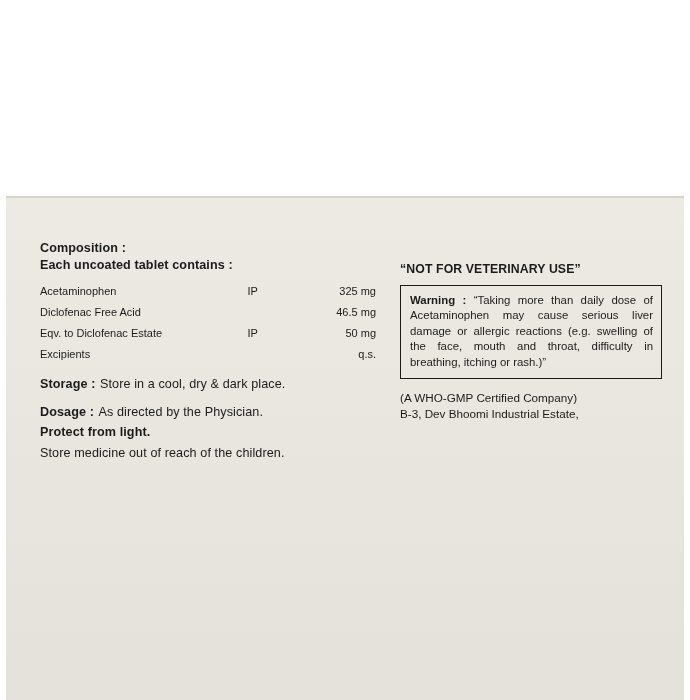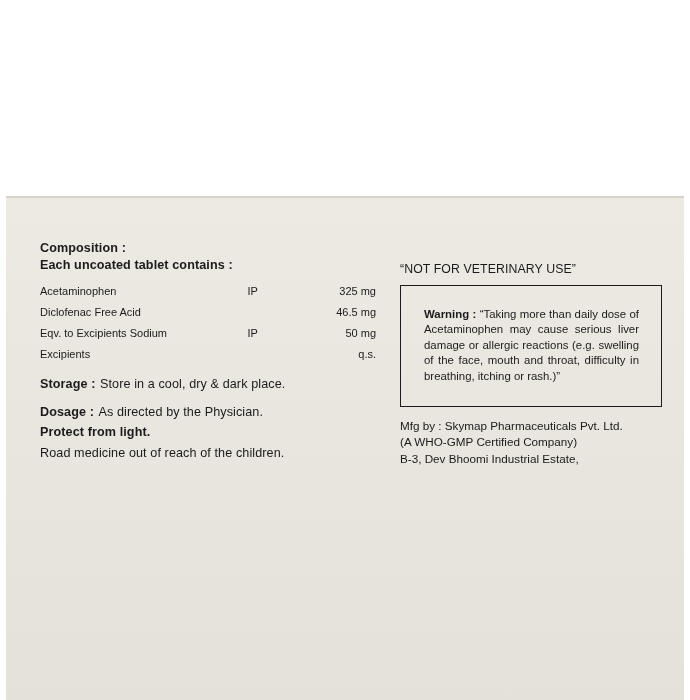--- a/index.html
+++ b/index.html
@@ -99,37 +99,37 @@
   .ing-table td.c-std  { width: 42px; }
   .ing-table td.c-amt  { width: 78px; text-align: right; padding-right: 24px; }
 
   .dose-line { margin-top: 9px; }
   .dose-line .k { font-weight: bold; }
   .dose-line .v { font-weight: normal; }
 
   
   .vet-note {
     font-size: 12.3px;
-    font-weight: normal;
+    font-weight: bold;
     color: #1b1b1b;
     letter-spacing: 0.1px;
     margin-bottom: 9px;
   }
   .warn-box {
     border: 1px solid #1b1b1b;
     padding: 7px 8px 8px 9px;
     box-sizing: border-box;
   }
   .warn-text {
     font-size: 11.4px;
     line-height: 15.4px;
     color: #1b1b1b;
     text-align: justify;
     text-align-last: left;
-    margin: 14px;
+    margin: 0;
   }
   .warn-text .w-head {
     font-weight: bold;
   }
   .mfg {
     margin-top: 11px;
     font-size: 11.7px;
     line-height: 16.4px;
     color: #1b1b1b;
   }
@@ -156,21 +156,21 @@
                 <td class="c-name">Acetaminophen</td>
                 <td class="c-std">IP</td>
                 <td class="c-amt">325 mg</td>
               </tr>
               <tr>
                 <td class="c-name">Diclofenac Free Acid</td>
                 <td class="c-std"></td>
                 <td class="c-amt">46.5 mg</td>
               </tr>
               <tr>
-                <td class="c-name">Eqv. to Excipients  Sodium</td>
+                <td class="c-name">Eqv. to Diclofenac  Estate</td>
                 <td class="c-std">IP</td>
                 <td class="c-amt">50 mg</td>
               </tr>
               <tr>
                 <td class="c-name">Excipients</td>
                 <td class="c-std"></td>
                 <td class="c-amt">q.s.</td>
               </tr>
             </tbody>
           </table>
@@ -180,32 +180,31 @@
             <span class="lbl-bold v">Store in a cool, dry &amp; dark place.</span>
           </div>
 
           <div class="dose-line">
             <span class="lbl-bold k">Dosage :</span>
             <span class="lbl-normal v">As directed by the Physician.</span>
           </div>
 
           <div class="lbl-bold" style="margin-top:3px;">Protect from light.</div>
 
-          <div class="lbl-normal" style="margin-top:4px;">Road medicine out of reach of the children.</div>
+          <div class="lbl-normal" style="margin-top:4px;">Store medicine out of reach of the children.</div>
         </div>
 
         <div class="col-right">
           <div class="vet-note">“NOT FOR VETERINARY USE”</div>
 
           <div class="warn-box">
             <p class="warn-text"><span class="w-head">Warning : </span><span>“Taking more than daily dose of Acetaminophen may cause serious liver damage or allergic reactions (e.g. swelling of the face, mouth and throat, difficulty in breathing, itching or rash.)”</span></p>
           </div>
 
           <div class="mfg">
-            <div>Mfg by : Skymap Pharmaceuticals Pvt. Ltd.</div>
             <div>(A  WHO-GMP  Certified  Company)</div>
             <div>B-3,  Dev  Bhoomi  Industrial  Estate,</div>
           </div>
         </div>
 
       </div>
     </div>
   </div>
 </div>
 

